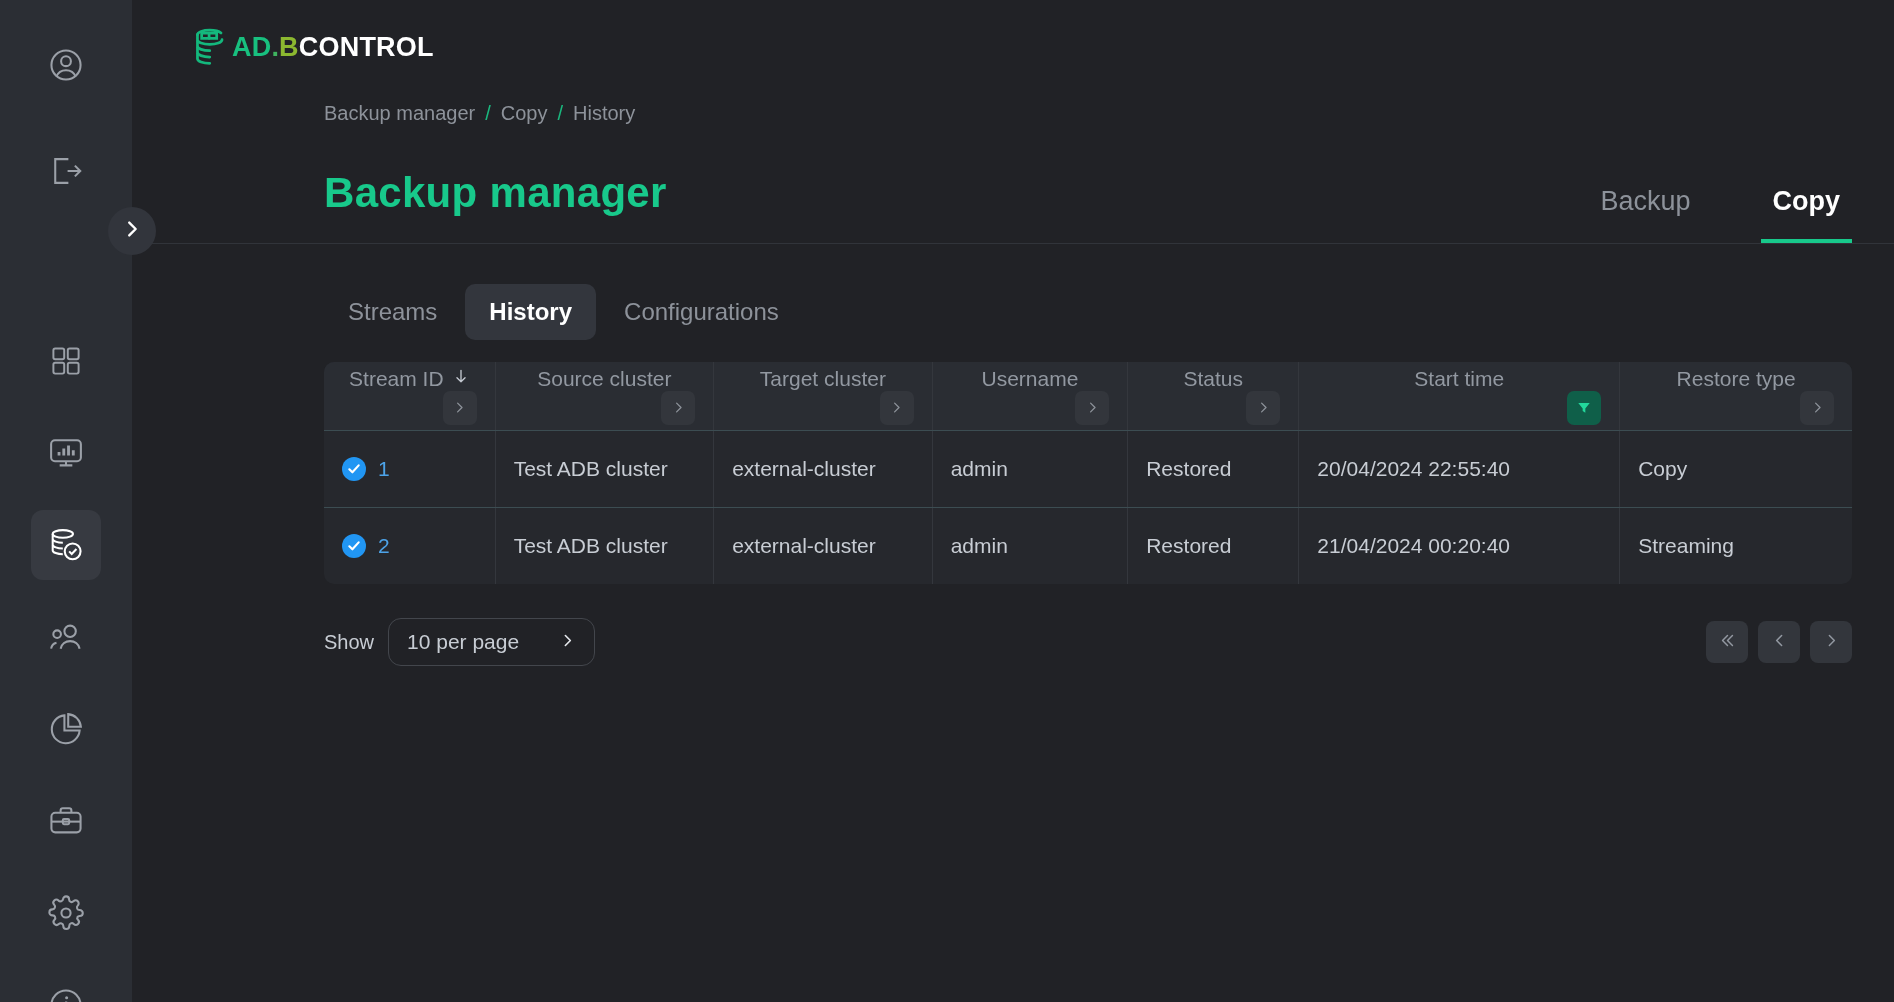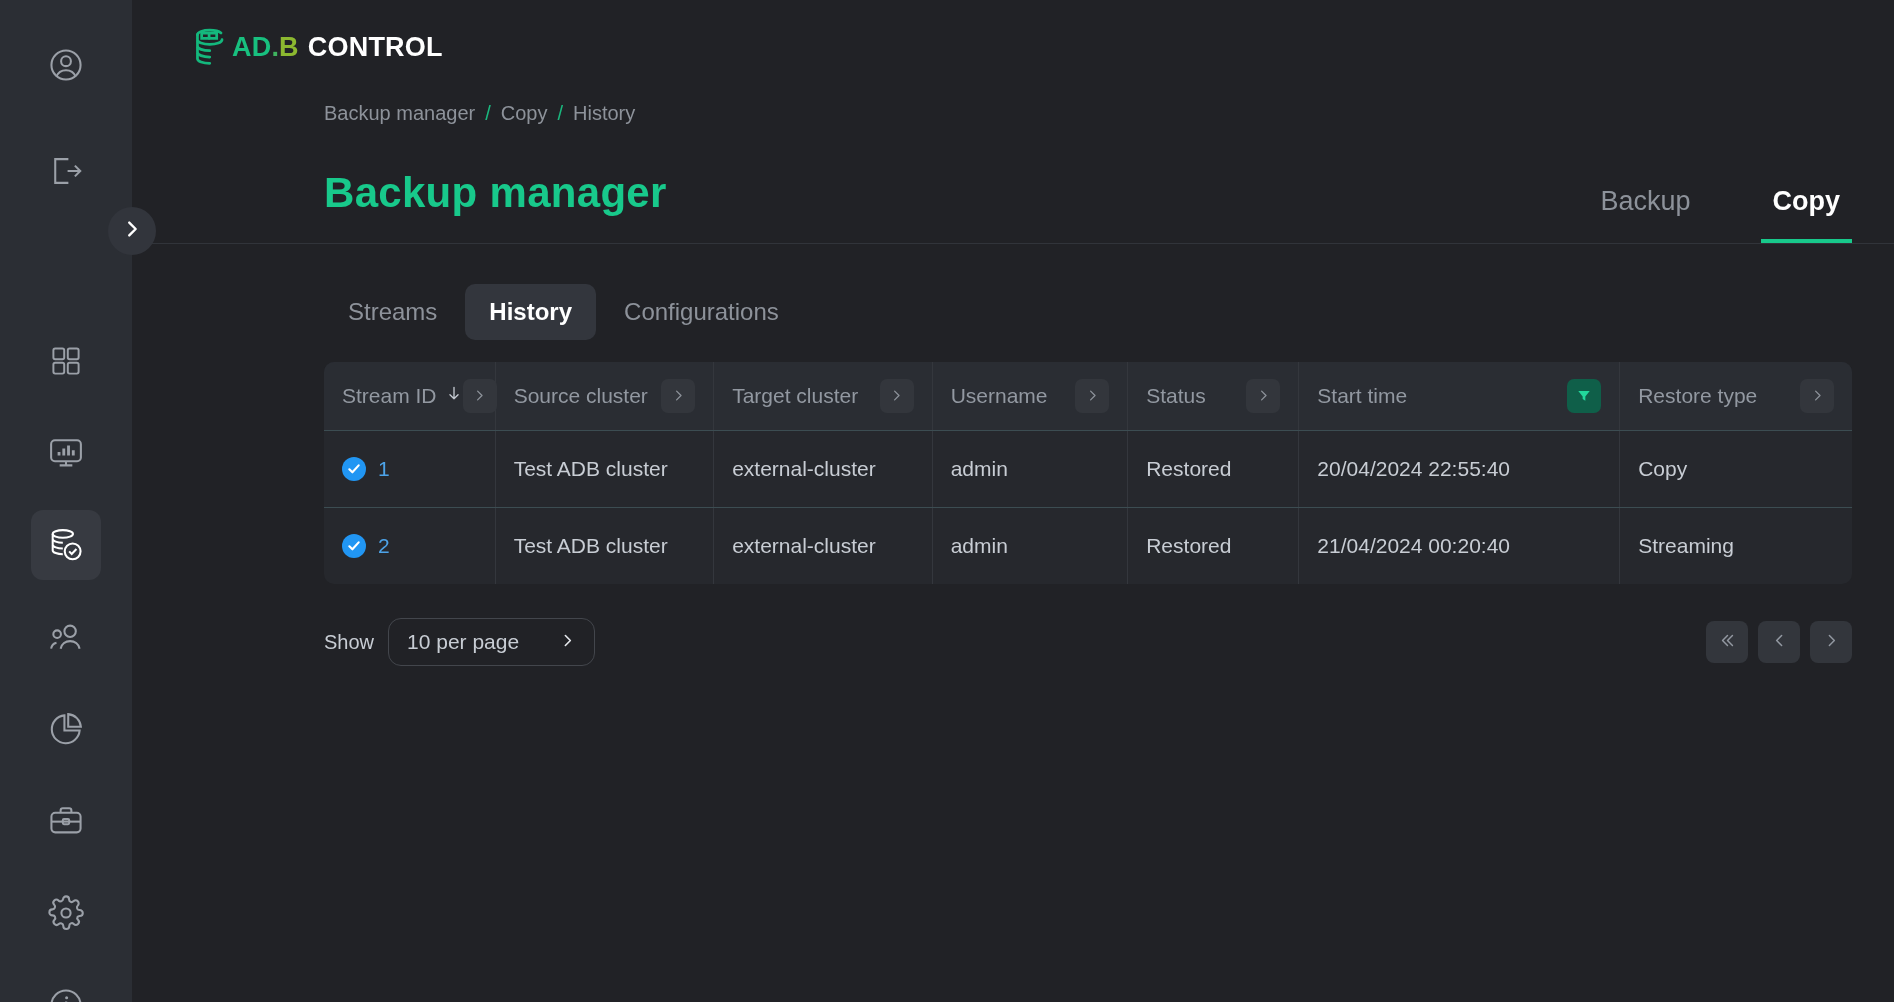--- a/index.html
+++ b/index.html
@@ -51,21 +51,21 @@
     height: 94px;
     display: flex; align-items: center;
     padding: 0 42px 0 60px;
   }
   .logo { display: flex; align-items: center; gap: 0px; }
   .logo-mark { width: 40px; height: 42px; color: #14b87d; display:block; }
   .logo-text { font-size: 27px; font-weight: bold; letter-spacing: .2px; }
   .logo-ad { color: #18c07f; }
   .logo-dot { color: #3fb45f; }
   .logo-b { color: #8cb830; }
-  .logo-control { color: #ffffff; margin-left: 9px; }
+  .logo-control { color: #ffffff; }
 
   .topbar-right {
     margin-left: auto;
     display: flex; align-items: center; gap: 22px;
     color: #888d95; font-size: 20px;
   }
   .theme-toggle {
     display: flex; align-items: center; gap: 14px;
     background: #2e3137;
     border-radius: 10px;
@@ -154,21 +154,21 @@
     font-weight: normal;
     font-size: 21px;
     color: #9298a1;
     padding: 0 18px;
     height: 68px;
     border-right: 1px solid #34373d;
     border-bottom: 1px solid #3c4d52;
     vertical-align: middle;
   }
   table.grid thead th:last-child { border-right: none; }
-  .th-inner { display: flex; align-items: center; width: 100%; }
+  .th-inner { display: flex; align-items: center; width: 100%; flex-direction: column; }
   .th-label { white-space: nowrap; display:flex; align-items:center; gap:8px; }
   .sort-arrow { color: #c3c8d0; font-size: 20px; }
   .th-btn {
     margin-left: auto;
     width: 34px; height: 34px;
     border-radius: 7px;
     background: #33363c;
     display: flex; align-items: center; justify-content: center;
     color: #8d929a;
     cursor: pointer;

